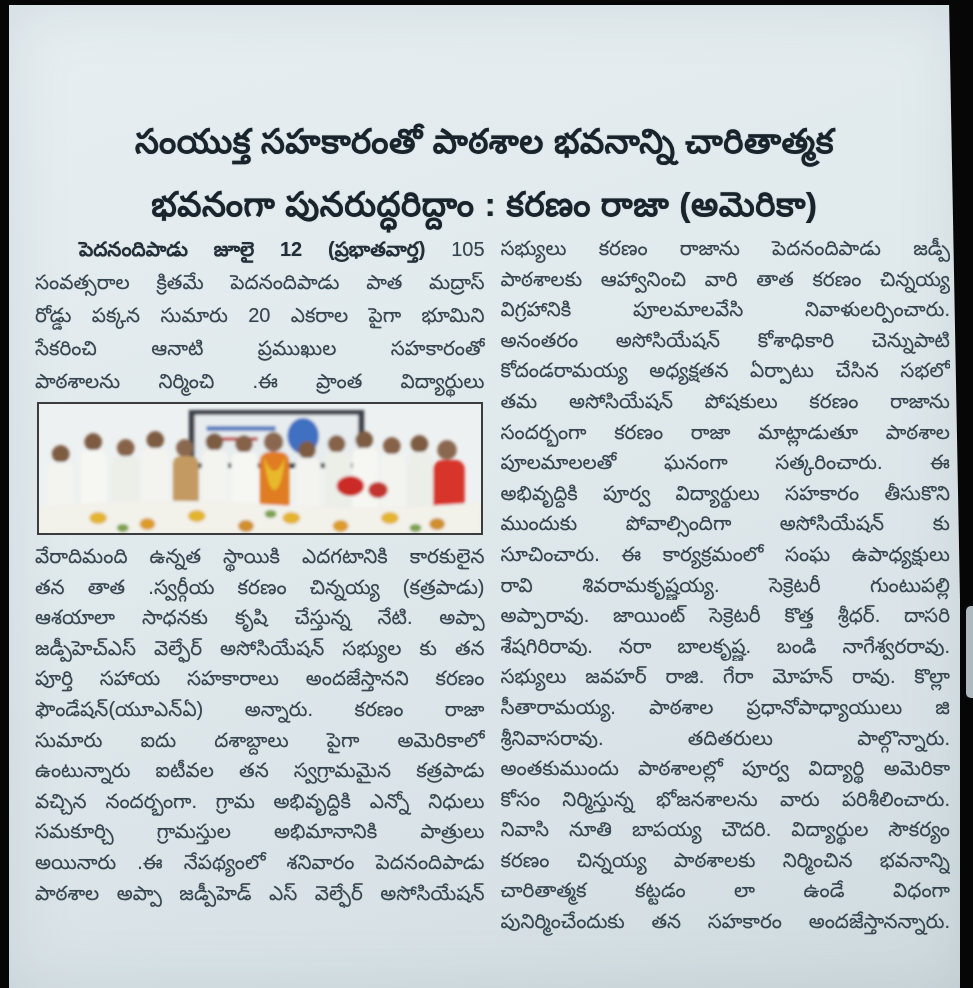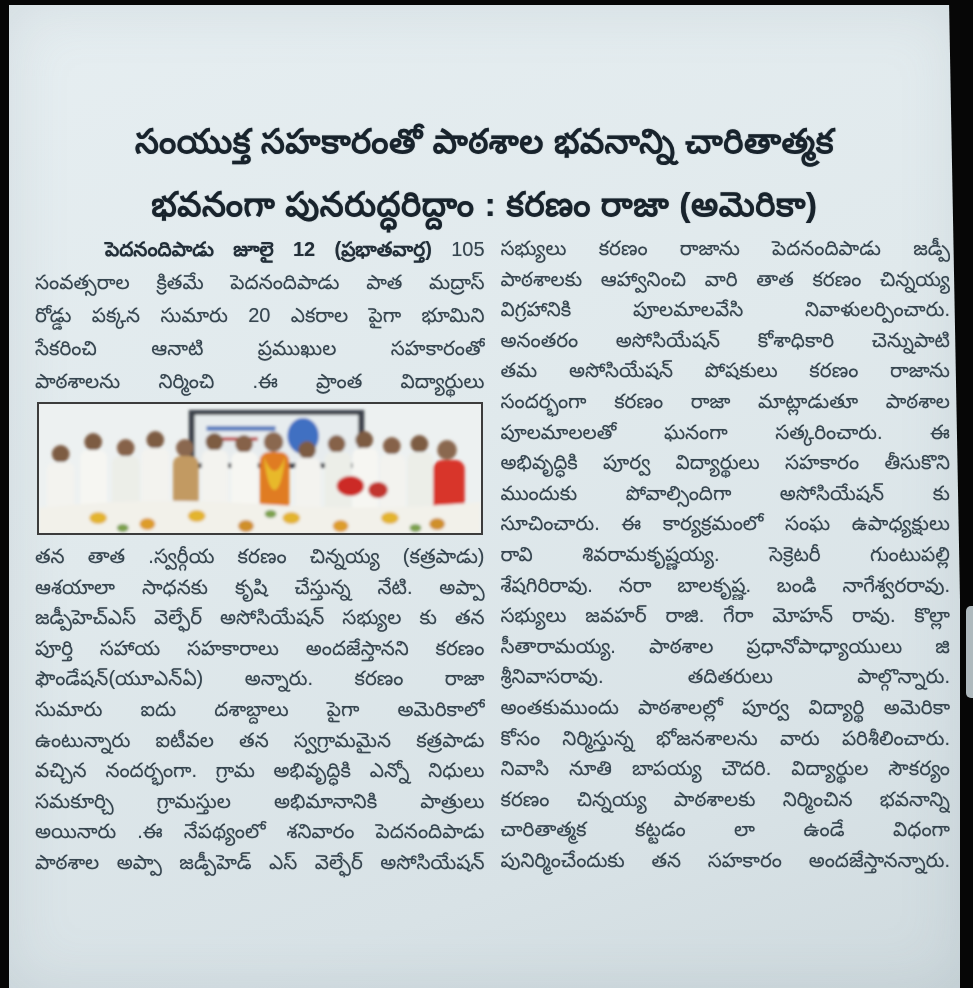--- a/index.html
+++ b/index.html
@@ -40,21 +40,21 @@
   }
   .col{flex:1;color:#36454f;font-size:20px;}
   .ln{
     line-height:30.6px;height:30.6px;
     text-align:justify;text-align-last:justify;
     white-space:nowrap;overflow:hidden;
     text-shadow:0 0 1px rgba(54,69,79,.35);
   }
   .col .p1 .ln{line-height:33px;height:33px;}
   .ln.first{padding-left:44px;}
-  .bold{font-weight:bold;color:#222e38;margin-left:26px;}
+  .bold{font-weight:bold;color:#222e38;}
   .photo-wrap{
     margin:4px 2px 6px 2px;
     border:2px solid #3c3c3c;
     background:#eef2f2;
     height:129px;
     position:relative;
     overflow:hidden;
   }
   .photo-wrap svg{display:block;width:100%;height:100%;}
 </style>
@@ -142,46 +142,49 @@
             <ellipse cx="356" cy="114" rx="9" ry="6" fill="#e3b42f"></ellipse>
             <ellipse cx="404" cy="120" rx="8" ry="6" fill="#cf8f2a"></ellipse>
             <ellipse cx="85" cy="124" rx="6" ry="4" fill="#7ba04c"></ellipse>
             <ellipse cx="235" cy="110" rx="6" ry="4" fill="#7ba04c"></ellipse>
             <ellipse cx="382" cy="124" rx="6" ry="4" fill="#7ba04c"></ellipse>
           </g>
         </svg>
       </div>
 
       <div>
+        <div class="ln">వేరాదిమంది ఉన్నత స్థాయికి ఎదగటానికి కారకులైన</div>
         <div class="ln">తన తాత .స్వర్గీయ కరణం చిన్నయ్య (కత్రపాడు)</div>
         <div class="ln">ఆశయాలా సాధనకు కృషి చేస్తున్న నేటి. అప్పా</div>
         <div class="ln">జడ్పీహెచ్ఎస్ వెల్ఫేర్ అసోసియేషన్ సభ్యుల కు తన</div>
         <div class="ln">పూర్తి సహాయ సహకారాలు అందజేస్తానని కరణం</div>
         <div class="ln">ఫౌండేషన్(యూఎన్ఏ) అన్నారు. కరణం రాజా</div>
         <div class="ln">సుమారు ఐదు దశాబ్దాలు పైగా అమెరికాలో</div>
         <div class="ln">ఉంటున్నారు ఐటీవల తన స్వగ్రామమైన కత్రపాడు</div>
         <div class="ln">వచ్చిన నందర్భంగా. గ్రామ అభివృద్ధికి ఎన్నో నిధులు</div>
         <div class="ln">సమకూర్చి గ్రామస్తుల అభిమానానికి పాత్రులు</div>
         <div class="ln">అయినారు .ఈ నేపథ్యంలో శనివారం పెదనందిపాడు</div>
         <div class="ln">పాఠశాల అప్పా జడ్పీహెడ్ ఎస్ వెల్ఫేర్ అసోసియేషన్</div>
       </div>
     </div>
 
     <div class="col">
       <div class="ln">సభ్యులు కరణం రాజాను పెదనందిపాడు జడ్పీ</div>
       <div class="ln">పాఠశాలకు ఆహ్వానించి వారి తాత కరణం చిన్నయ్య</div>
       <div class="ln">విగ్రహానికి పూలమాలవేసి నివాళులర్పించారు.</div>
       <div class="ln">అనంతరం అసోసియేషన్ కోశాధికారి చెన్నుపాటి</div>
+      <div class="ln">కోదండరామయ్య అధ్యక్షతన ఏర్పాటు చేసిన సభలో</div>
       <div class="ln">తమ అసోసియేషన్ పోషకులు కరణం రాజాను</div>
       <div class="ln">సందర్భంగా కరణం రాజా మాట్లాడుతూ పాఠశాల</div>
       <div class="ln">పూలమాలలతో ఘనంగా సత్కరించారు. ఈ</div>
       <div class="ln">అభివృద్ధికి పూర్వ విద్యార్థులు సహకారం తీసుకొని</div>
       <div class="ln">ముందుకు పోవాల్సిందిగా అసోసియేషన్ కు</div>
       <div class="ln">సూచించారు. ఈ కార్యక్రమంలో సంఘ ఉపాధ్యక్షులు</div>
       <div class="ln">రావి శివరామకృష్ణయ్య. సెక్రెటరీ గుంటుపల్లి</div>
+      <div class="ln">అప్పారావు. జాయింట్ సెక్రెటరీ కొత్త శ్రీధర్. దాసరి</div>
       <div class="ln">శేషగిరిరావు. నరా బాలకృష్ణ. బండి నాగేశ్వరరావు.</div>
       <div class="ln">సభ్యులు జవహర్ రాజి. గేరా మోహన్ రావు. కొల్లా</div>
       <div class="ln">సీతారామయ్య. పాఠశాల ప్రధానోపాధ్యాయులు జి</div>
       <div class="ln">శ్రీనివాసరావు. తదితరులు పాల్గొన్నారు.</div>
       <div class="ln">అంతకుముందు పాఠశాలల్లో పూర్వ విద్యార్థి అమెరికా</div>
       <div class="ln">కోసం నిర్మిస్తున్న భోజనశాలను వారు పరిశీలించారు.</div>
       <div class="ln">నివాసి నూతి బాపయ్య చౌదరి. విద్యార్థుల సౌకర్యం</div>
       <div class="ln">కరణం చిన్నయ్య పాఠశాలకు నిర్మించిన భవనాన్ని</div>
       <div class="ln">చారితాత్మక కట్టడం లా ఉండే విధంగా</div>
       <div class="ln">పునిర్మించేందుకు తన సహకారం అందజేస్తానన్నారు.</div>

